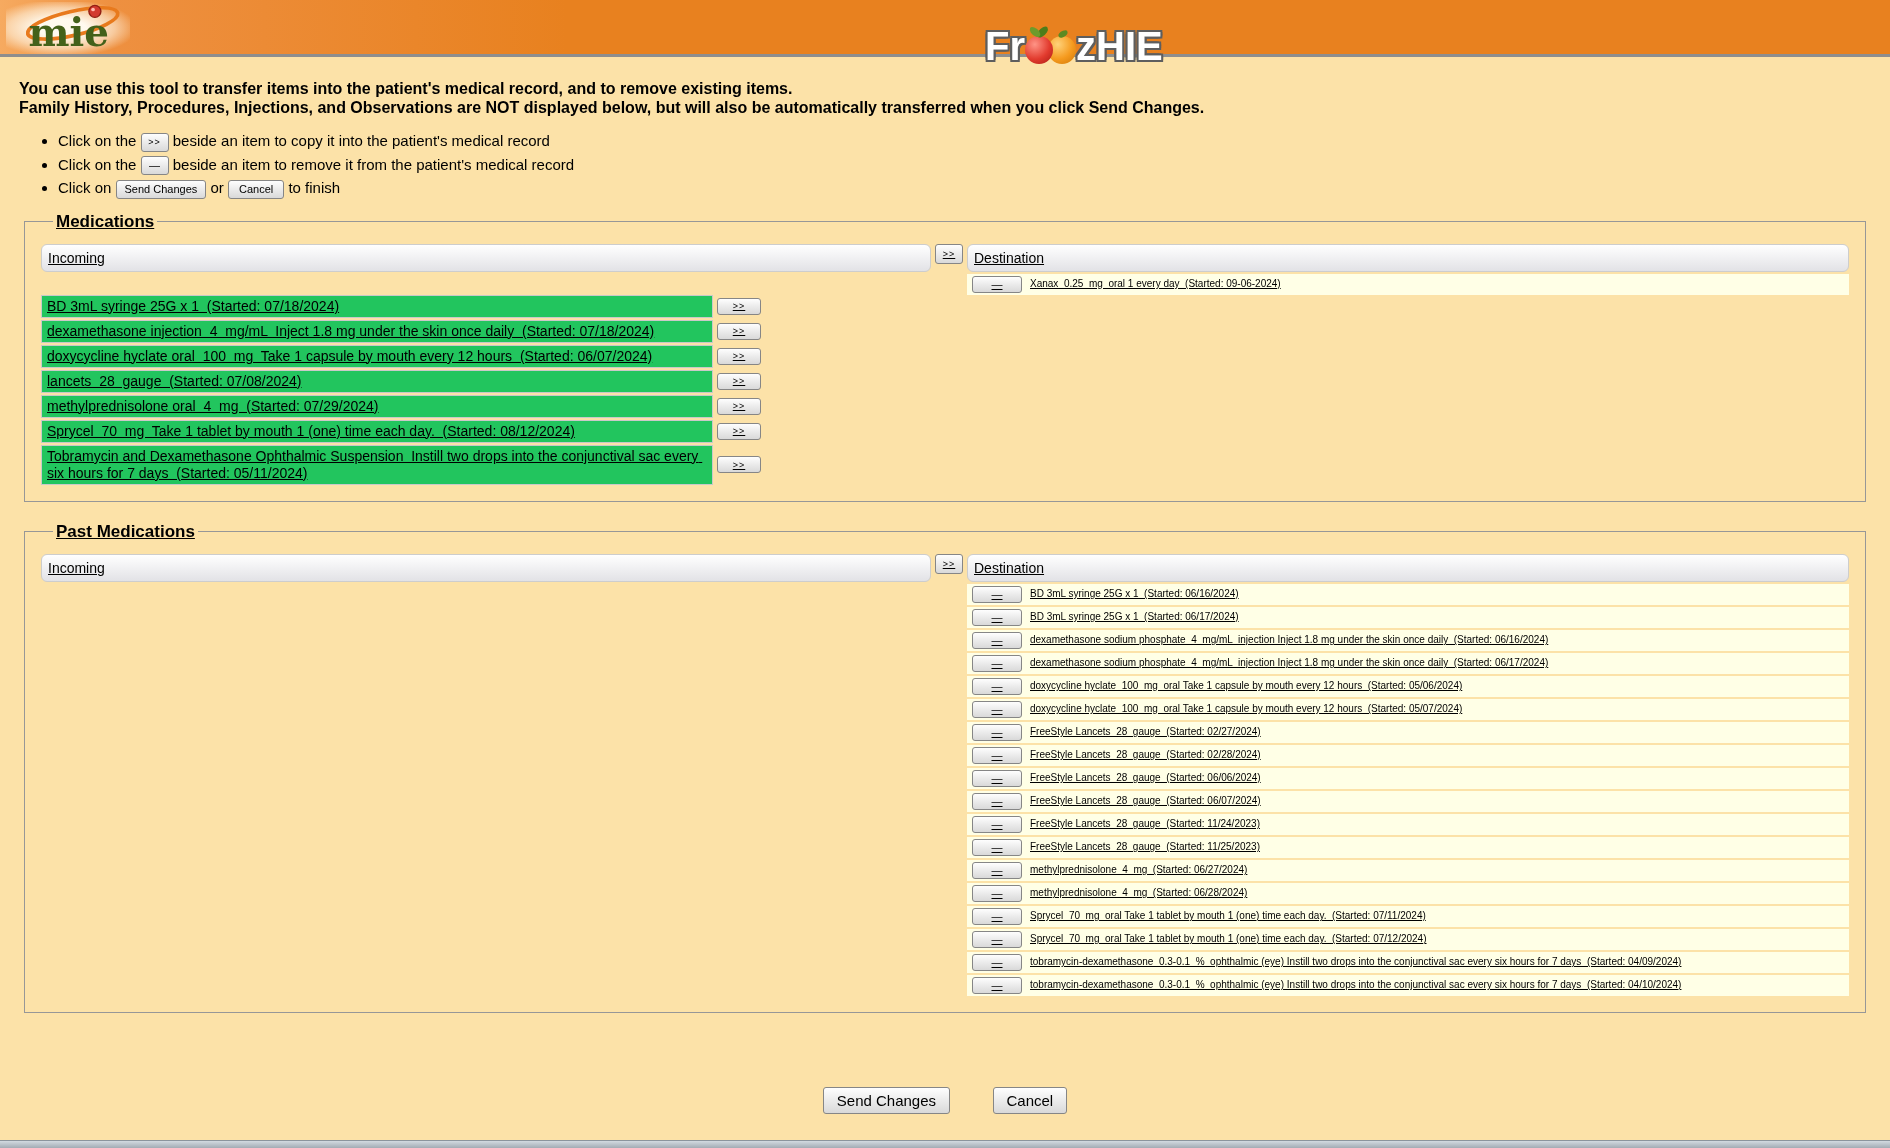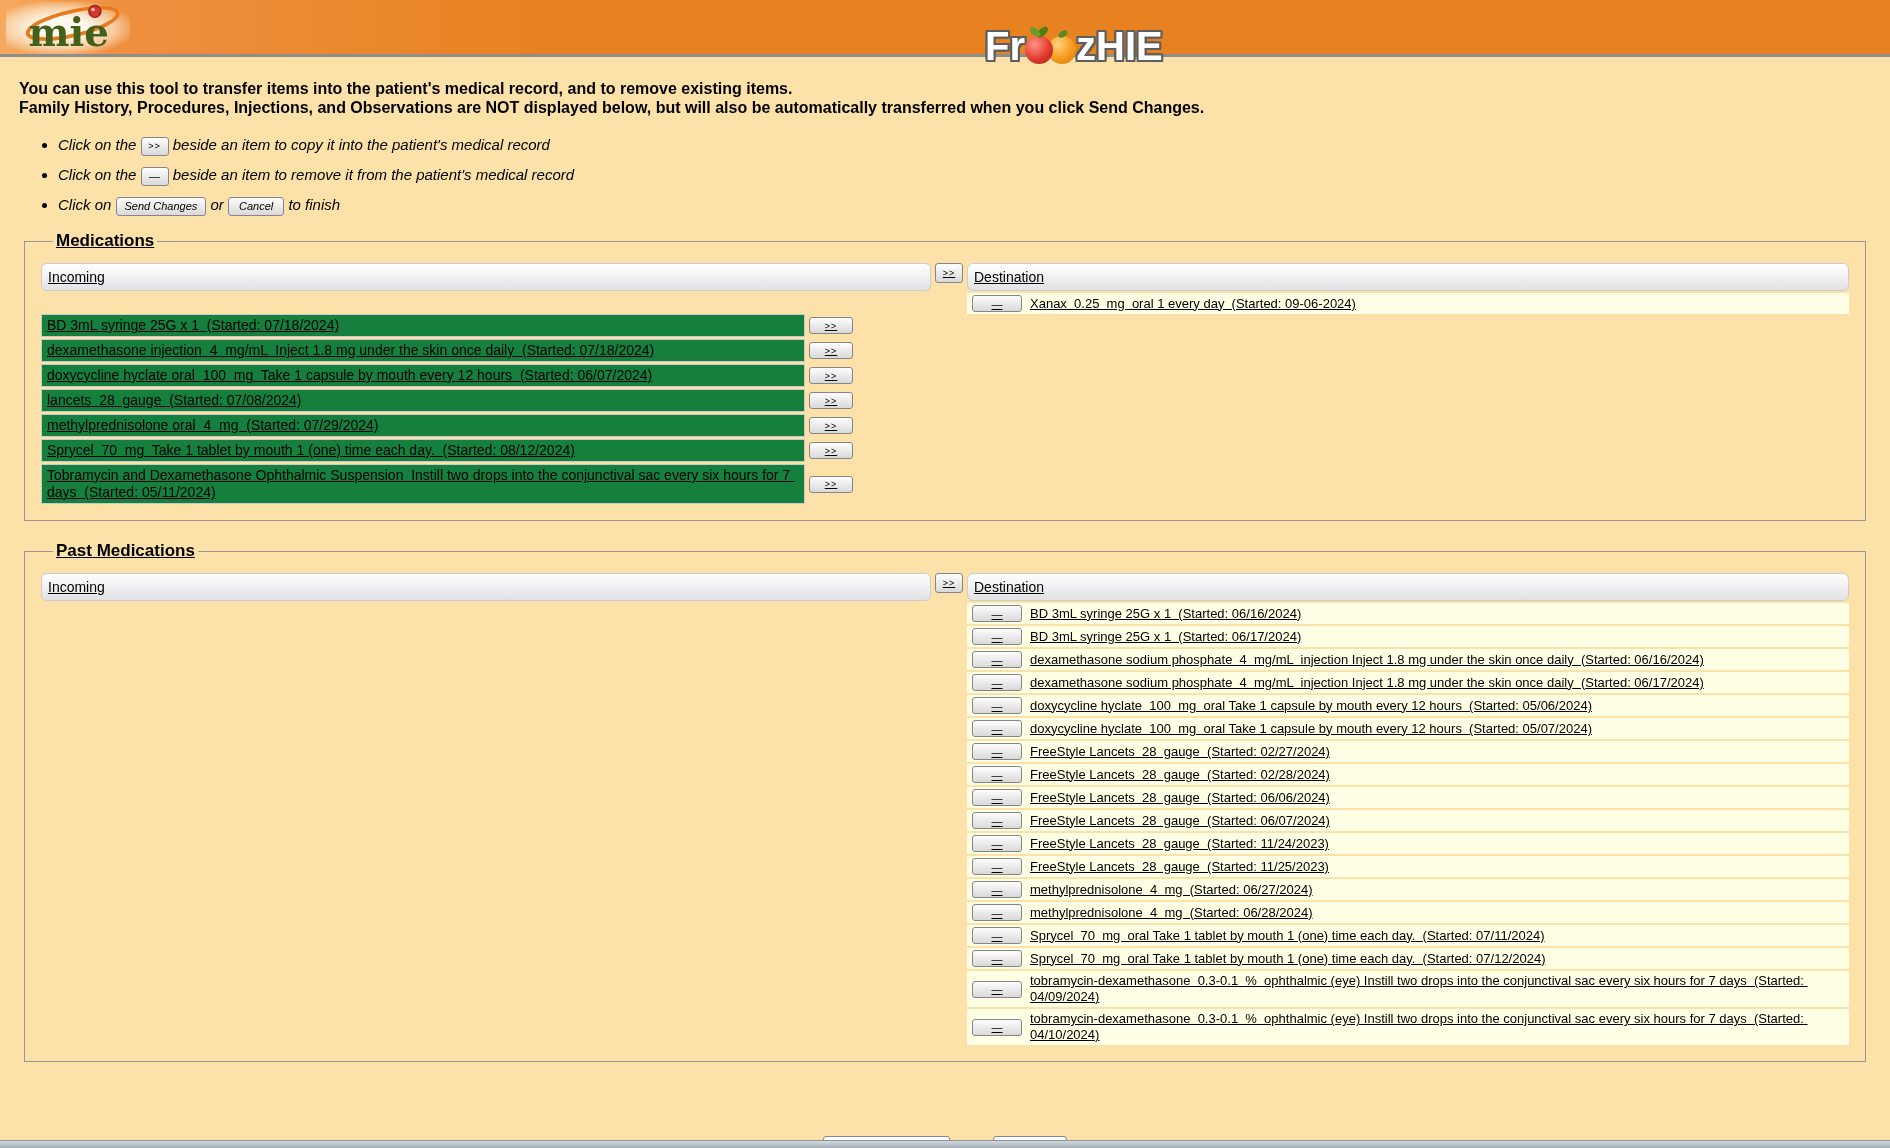--- a/index.html
+++ b/index.html
@@ -41,21 +41,21 @@
     background:#6D9B2B; border-radius:30% 70% 30% 70%; transform:rotate(22deg);
   }
   .fruit.orange-fruit { background:radial-gradient(circle at 35% 30%, #FFD27A, #F59A1E 55%, #CF7706); margin-left:-2px; }
   .fruit.orange-fruit::before {
     content:""; position:absolute; top:-5px; left:10px; width:10px; height:6px;
     background:#5C8A22; border-radius:60% 40% 60% 40%; transform:rotate(-20deg);
   }
   
   .intro { margin:22px 0 0 19px; font-weight:bold; font-size:16px; line-height:19px; }
   .bullets { margin:15px 0 0 58px; font-size:15px; }
-  .bullets li { margin-bottom:4px; line-height:26px;font-style:italic; }
+  .bullets li { margin-bottom:4px; line-height:17px; }
   
   .btn {
     font-family:"Liberation Sans", sans-serif;
     background:linear-gradient(#FEFEFE,#EBEBEB 50%,#D9D9D9);
     border:1px solid #868686; border-radius:3px; color:#000; cursor:pointer;
     display:inline-flex; align-items:center; justify-content:center;
     vertical-align:middle;
   }
   .btn-mini-copy   { width:28px; height:19px; font-size:9px; letter-spacing:1px; }
   .btn-mini-remove { width:28px; height:19px; font-size:11px; }
@@ -79,32 +79,32 @@
   .hbar {
     height:28px; background:linear-gradient(#FFFFFF,#E2E2E6);
     border:1px solid #CDCDCD; border-radius:6px;
     font-size:14px; padding:0 6px; display:flex; align-items:center;
   }
   
   .in-list { margin-top:23px; }
   .in-list.flush { margin-top:2px; }
   .in-row { display:flex; align-items:center; margin-bottom:2px; }
   .in-text {
-    width:764px; background:#15803d; border:1px solid #C9C9C9;
+    width:672px; background:#22c55e; border:1px solid #C9C9C9;
     padding:2px 5px; font-size:14px; line-height:17px; white-space:pre-wrap;
   }
   .in-btn-cell { width:48px; flex:none; display:flex; justify-content:center; margin-left:2px; }
   
   .dest-list { margin-top:2px; }
   .dest-row {
     display:flex; align-items:center; background:#FFFFE6;
     margin-bottom:2px; padding:2px 4px 2px 2px;
   }
   .dest-btn-cell { width:56px; flex:none; display:flex; justify-content:center; }
-  .dest-text { flex:1; font-size:13px; line-height:16px; padding-left:5px; white-space:pre-wrap; }
+  .dest-text { flex:1; font-size:10px; line-height:16px; padding-left:5px; white-space:pre-wrap; }
   
   .actions { margin-top:74px; text-align:center; }
   .actions .btn-big { margin:0 19px; }
   .bottom-strip {
     position:absolute; bottom:0; left:0; width:100%; height:8px;
     background:linear-gradient(#D3DAE0,#A3ACB4);
     border-top:1px solid #8C959D;
   }
 </style>
 </head>

